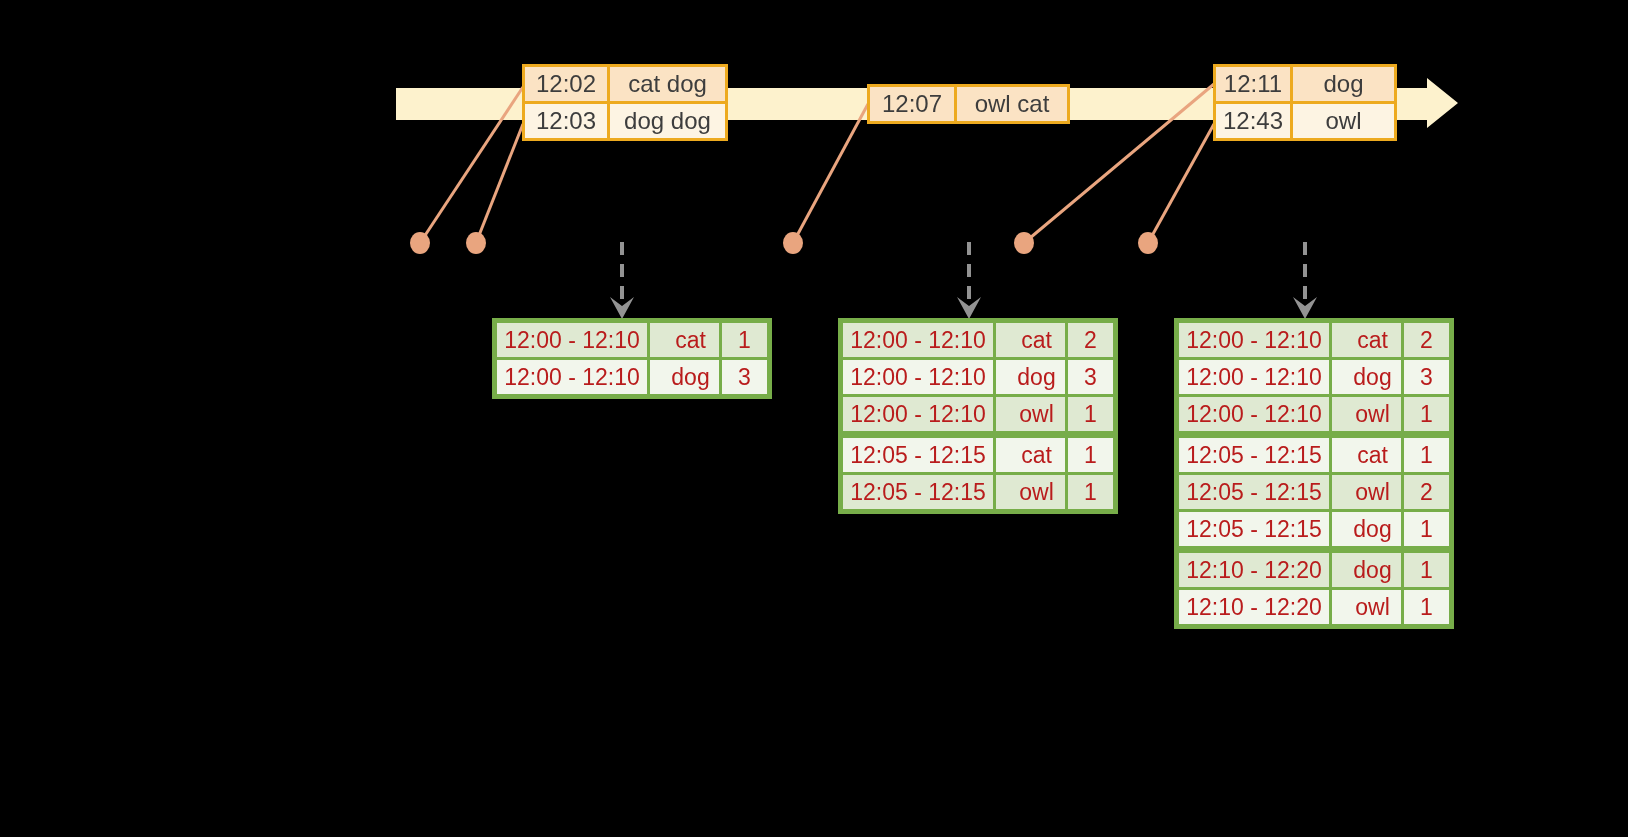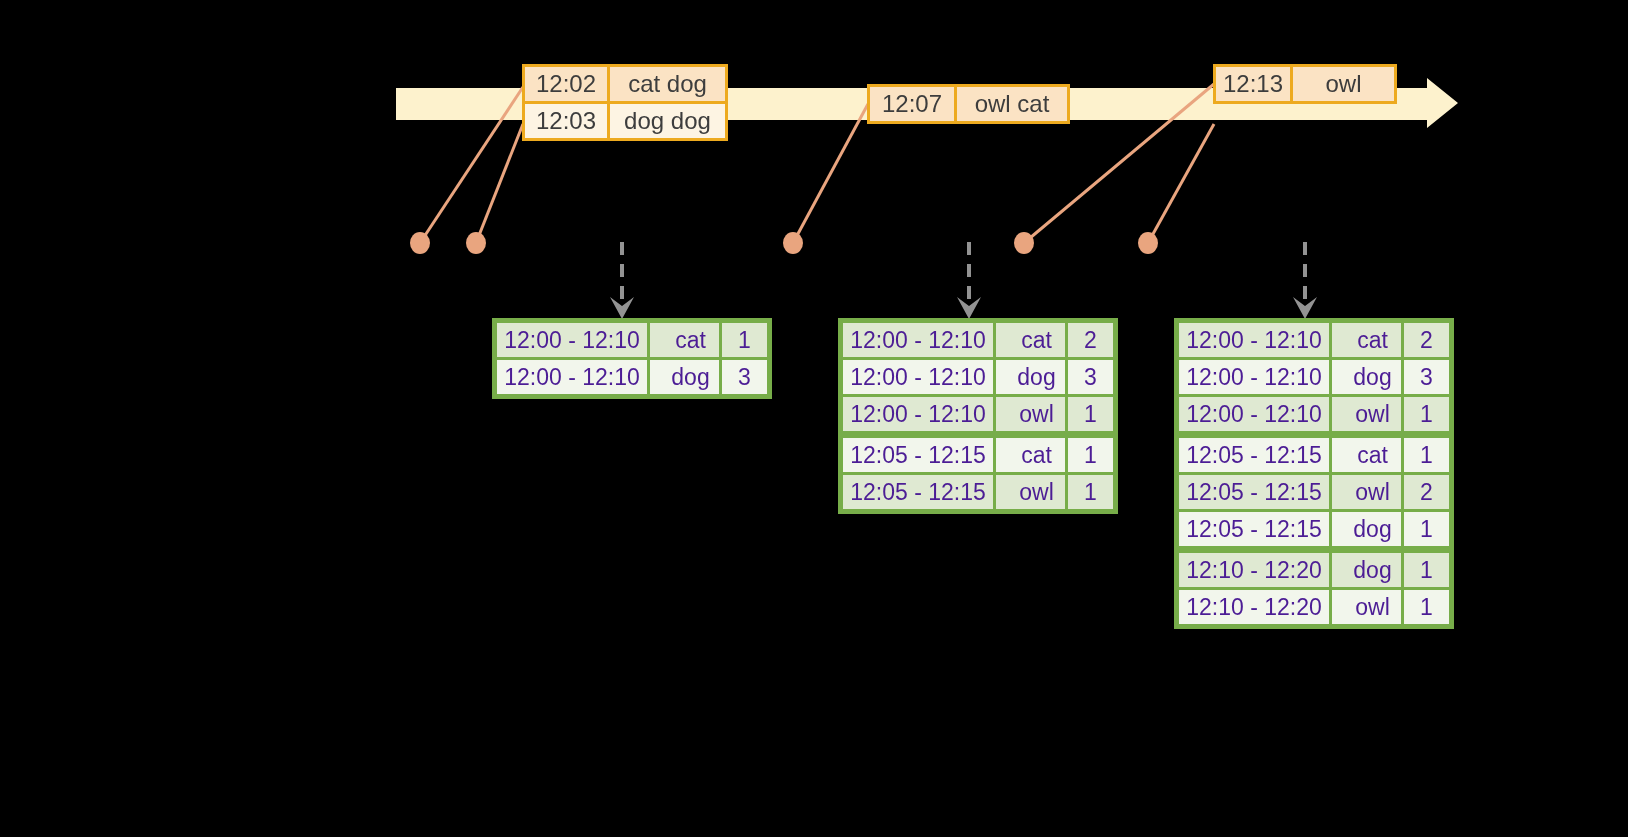--- a/index.html
+++ b/index.html
@@ -56,21 +56,21 @@
     table-layout: fixed;
     border: 5px solid #77ad49;
   }
   .result-table td {
     border: 3px solid #77ad49;
     height: 34px;
     padding: 0;
     text-align: center;
     vertical-align: middle;
     font-size: 23px;
-    color: #4c1d95;
+    color: #b91c1c;
     white-space: nowrap;
   }
   .result-table tr:nth-child(odd)  td { background: #dfe9d2; }
   .result-table tr:nth-child(even) td { background: #f2f6ec; }
   .result-table tr.group-start td { border-top: 7px solid #77ad49; }
   .result-table td.window { width: 150px; }
   .result-table td.word   { width: 57px; padding-left: 12px; }
   .result-table td.count  { width: 45px; }
   .rt-1 { left: 492px;  top: 318px; }
   .rt-2 { left: 838px;  top: 318px; }
@@ -128,23 +128,27 @@
         <tr>
           <td class="time">12:07</td>
           <td class="words">owl cat</td>
         </tr>
       </tbody>
   </table>
 
   <table class="event-table et-c">
     <tbody>
 
-
-        <tr>
-          <td class="time">12:13</td>
+        <tr>
+          <td class="time">12:11</td>
+          <td class="words">dog</td>
+        </tr>
+
+        <tr>
+          <td class="time">12:43</td>
           <td class="words">owl</td>
         </tr>
       </tbody>
   </table>
 
   <table class="result-table rt-1">
     <tbody>
 
         <tr>
           <td class="window">12:00 - 12:10</td>

